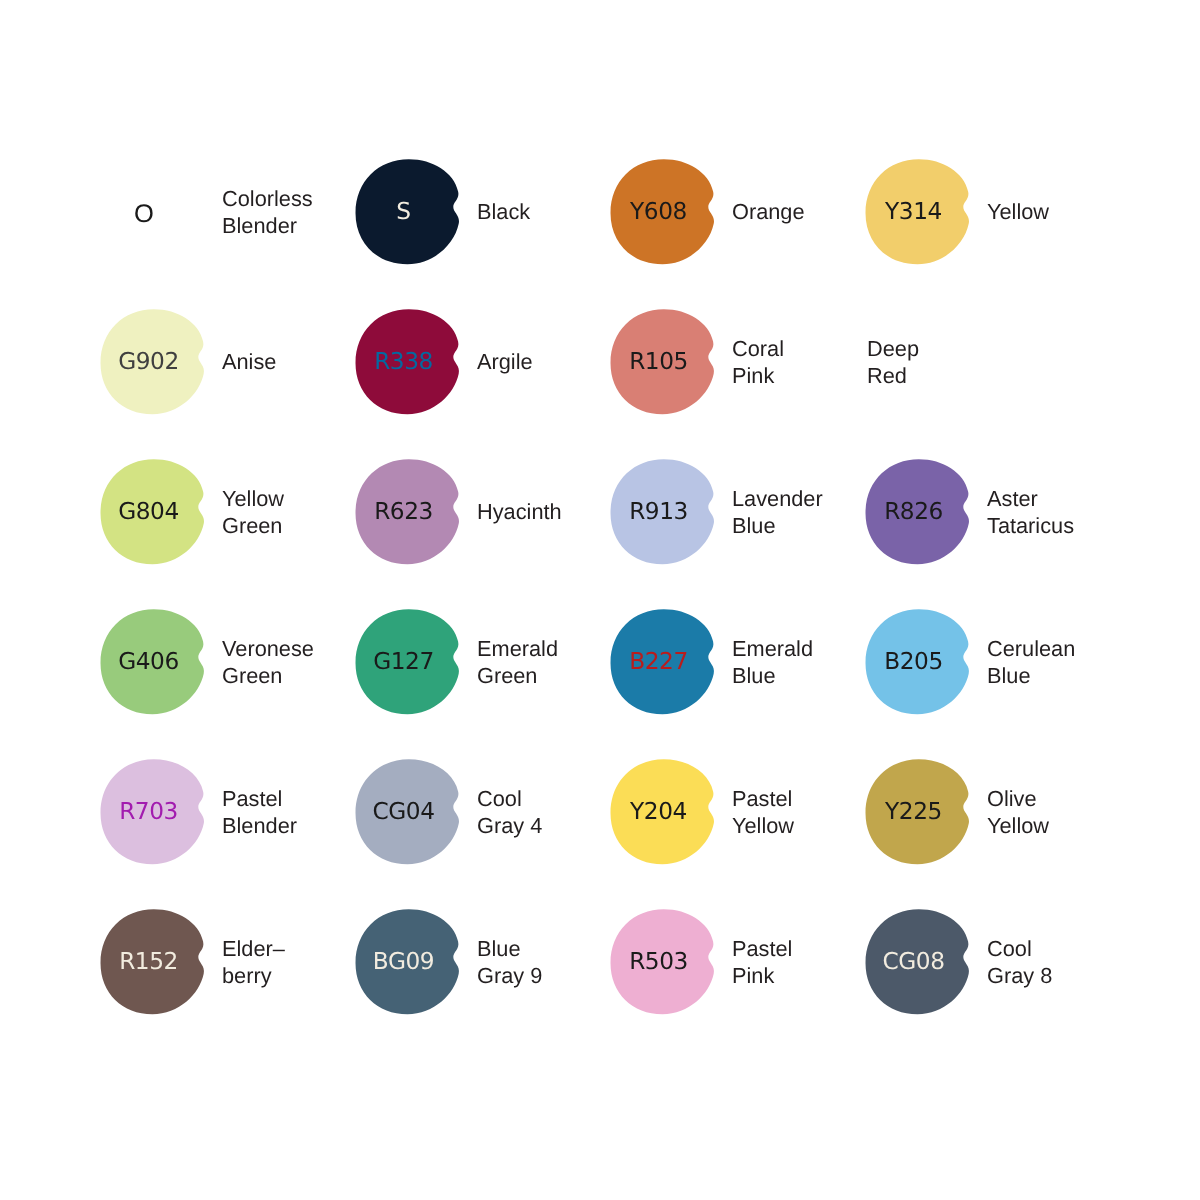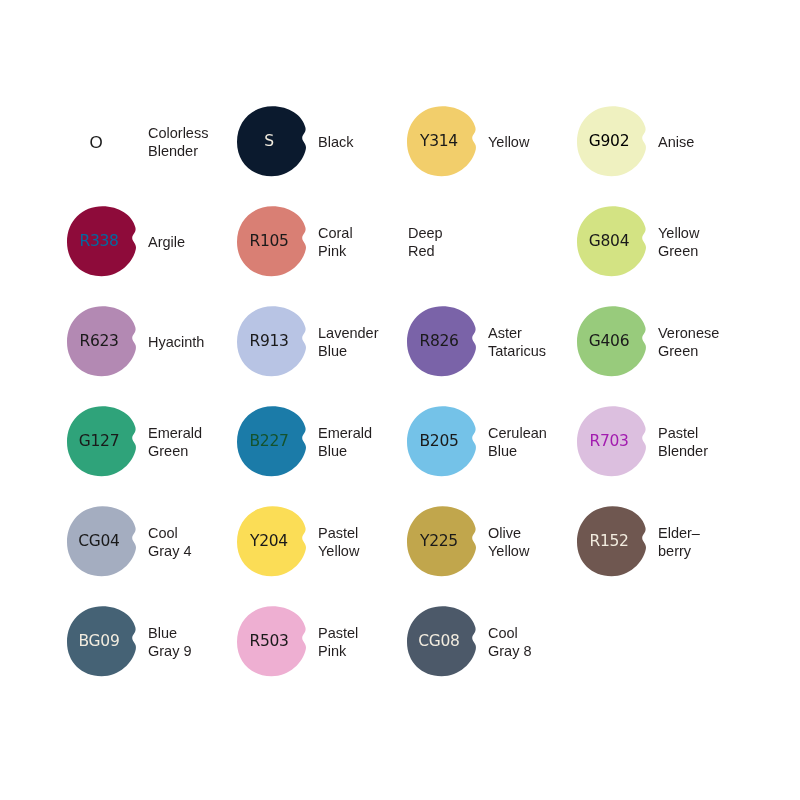--- a/index.html
+++ b/index.html
@@ -114,34 +114,45 @@
           </svg>
           <span class="blob-code" style="color: rgb(242, 236, 223);">S</span>
         </div>
         <div class="swatch-name">
           <span class="ln">Black</span>
         </div>
       </div>
       <div class="swatch-cell">
         <div class="blob-wrap">
           <svg class="blob-svg" viewBox="0 0 80 80">
+            <path d="M40.5,4.2 C56.8,4.2 70.5,13.0 73.4,25.6 C74.6,30.8 70.2,32.4 70.2,36.0 C70.2,39.8 75.0,41.6 73.8,47.2 C71.0,60.8 57.2,74.2 39.6,74.2 C19.6,74.2 5.0,60.2 5.0,40.0 C5.0,18.8 20.4,4.2 40.5,4.2 Z" fill="#cd7426"></path>
+          </svg>
+          <span class="blob-code" style="color: rgb(26, 26, 26);">Y608</span>
+        </div>
+        <div class="swatch-name">
+          <span class="ln">Orange</span>
+        </div>
+      </div>
+      <div class="swatch-cell">
+        <div class="blob-wrap">
+          <svg class="blob-svg" viewBox="0 0 80 80">
             <path d="M40.5,4.2 C56.8,4.2 70.5,13.0 73.4,25.6 C74.6,30.8 70.2,32.4 70.2,36.0 C70.2,39.8 75.0,41.6 73.8,47.2 C71.0,60.8 57.2,74.2 39.6,74.2 C19.6,74.2 5.0,60.2 5.0,40.0 C5.0,18.8 20.4,4.2 40.5,4.2 Z" fill="#f2ce6b"></path>
           </svg>
           <span class="blob-code" style="color: rgb(26, 26, 26);">Y314</span>
         </div>
         <div class="swatch-name">
           <span class="ln">Yellow</span>
         </div>
       </div>
       <div class="swatch-cell">
         <div class="blob-wrap">
           <svg class="blob-svg" viewBox="0 0 80 80">
             <path d="M40.5,4.2 C56.8,4.2 70.5,13.0 73.4,25.6 C74.6,30.8 70.2,32.4 70.2,36.0 C70.2,39.8 75.0,41.6 73.8,47.2 C71.0,60.8 57.2,74.2 39.6,74.2 C19.6,74.2 5.0,60.2 5.0,40.0 C5.0,18.8 20.4,4.2 40.5,4.2 Z" fill="#eff1c0"></path>
           </svg>
-          <span class="blob-code" style="color: #000000;">G902</span>
+          <span class="blob-code" style="color: #404040;">G902</span>
         </div>
         <div class="swatch-name">
           <span class="ln">Anise</span>
         </div>
       </div>
       <div class="swatch-cell">
         <div class="blob-wrap">
           <svg class="blob-svg" viewBox="0 0 80 80">
             <path d="M40.5,4.2 C56.8,4.2 70.5,13.0 73.4,25.6 C74.6,30.8 70.2,32.4 70.2,36.0 C70.2,39.8 75.0,41.6 73.8,47.2 C71.0,60.8 57.2,74.2 39.6,74.2 C19.6,74.2 5.0,60.2 5.0,40.0 C5.0,18.8 20.4,4.2 40.5,4.2 Z" fill="#8e0b3a"></path>
           </svg>
@@ -238,21 +249,21 @@
         <div class="swatch-name">
           <span class="ln">Emerald</span>
           <span class="ln">Green</span>
         </div>
       </div>
       <div class="swatch-cell">
         <div class="blob-wrap">
           <svg class="blob-svg" viewBox="0 0 80 80">
             <path d="M40.5,4.2 C56.8,4.2 70.5,13.0 73.4,25.6 C74.6,30.8 70.2,32.4 70.2,36.0 C70.2,39.8 75.0,41.6 73.8,47.2 C71.0,60.8 57.2,74.2 39.6,74.2 C19.6,74.2 5.0,60.2 5.0,40.0 C5.0,18.8 20.4,4.2 40.5,4.2 Z" fill="#1b7ba8"></path>
           </svg>
-          <span class="blob-code" style="color: #14532d;">B227</span>
+          <span class="blob-code" style="color: #b91c1c;">B227</span>
         </div>
         <div class="swatch-name">
           <span class="ln">Emerald</span>
           <span class="ln">Blue</span>
         </div>
       </div>
       <div class="swatch-cell">
         <div class="blob-wrap">
           <svg class="blob-svg" viewBox="0 0 80 80">
             <path d="M40.5,4.2 C56.8,4.2 70.5,13.0 73.4,25.6 C74.6,30.8 70.2,32.4 70.2,36.0 C70.2,39.8 75.0,41.6 73.8,47.2 C71.0,60.8 57.2,74.2 39.6,74.2 C19.6,74.2 5.0,60.2 5.0,40.0 C5.0,18.8 20.4,4.2 40.5,4.2 Z" fill="#74c2e8"></path>

